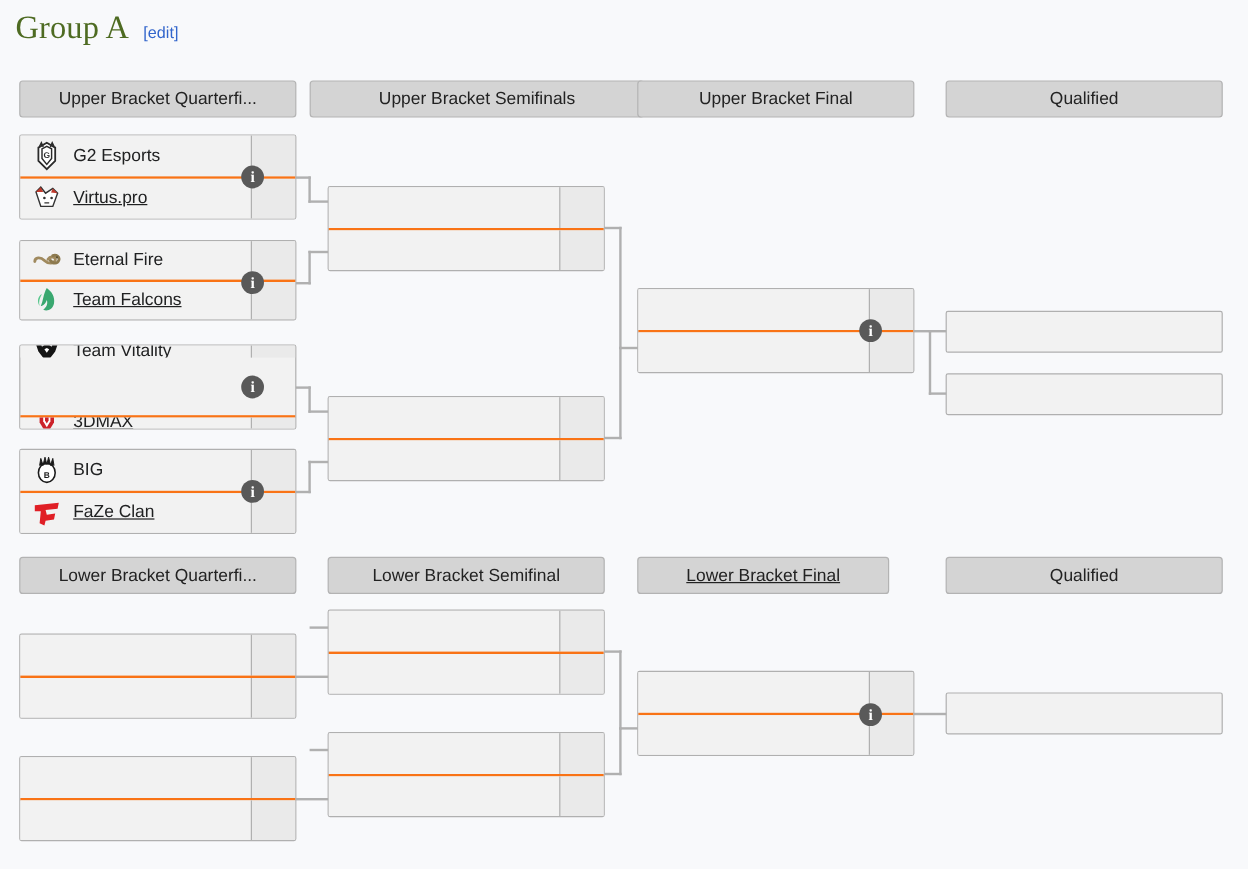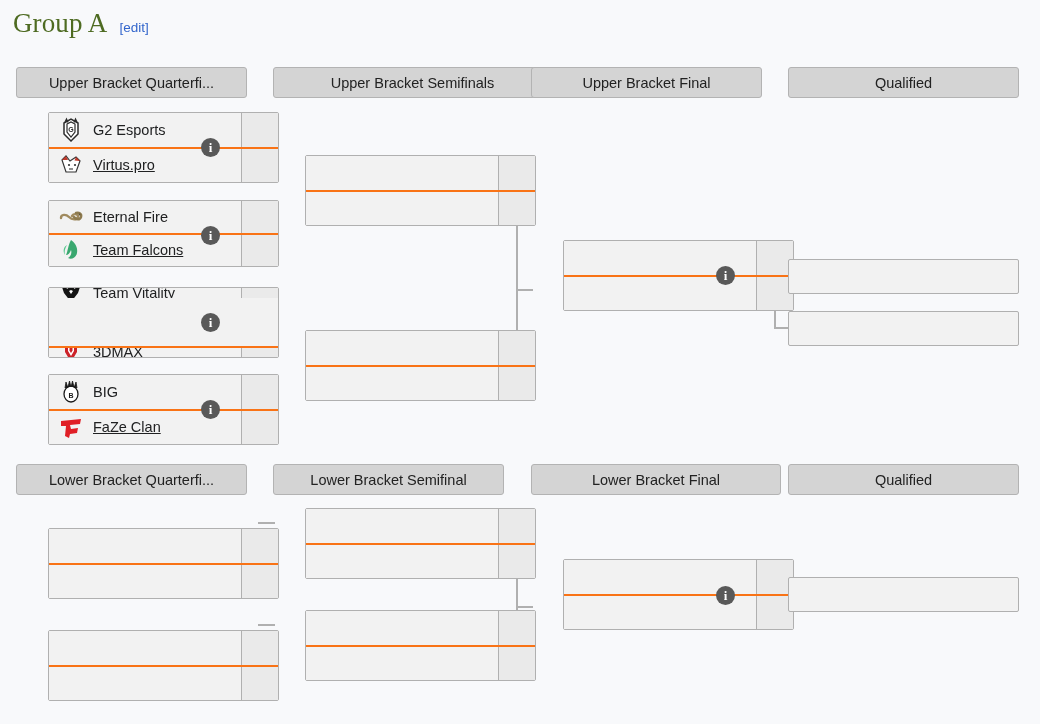--- a/index.html
+++ b/index.html
@@ -62,21 +62,20 @@
   
   .match {
     position: absolute;
     box-sizing: border-box;
     border: 1px solid #b0b0b0;
     border-radius: 2px;
     background: #f2f2f2;
     display: flex;
     flex-direction: column;
     z-index: 3;
-    margin-left: 32px;
   }
   .match-row {
     flex: 1 1 0;
     display: flex;
     box-sizing: border-box;
     min-height: 0;
     position: relative;
   }
   .match-row + .match-row {
     border-top: 2px solid #f97316;
@@ -162,21 +161,21 @@
 </style>
 </head>
 <body>
 
 <div id="title-row">
   <span id="page-title">Group A</span>
   <span id="edit-link"><span class="lnk">[edit]</span></span>
 </div>
 
 <div class="round-header" style="left:16px;  top:67px; width:231px;">Upper Bracket Quarterfi...</div>
-<div class="round-header" style="left:273px; top:67px; width:279px;">Upper Bracket Semifinals</div>
+<div class="round-header" style="left:258px; top:67px; width:279px;">Upper Bracket Semifinals</div>
 <div class="round-header" style="left:531px; top:67px; width:231px;">Upper Bracket Final</div>
 <div class="round-header" style="left:788px; top:67px; width:231px;">Qualified</div>
 
 <div class="match" style="left:16px; top:112px; width:231px; height:71px;">
   <div class="match-row">
     <div class="team-cell">
       <span class="logo">
         <svg viewBox="0 0 26 26" width="26" height="26">
             <path d="M6 6 L13 2 L20 6 L20 17 L13 24 L6 17 Z" fill="#fff" stroke="#2b2b2b" stroke-width="1.5"></path>
             <path d="M9 7 L13 5 L17 7 L17 15 L13 20 L9 15 Z" fill="none" stroke="#2b2b2b" stroke-width="1.2"></path>
@@ -369,21 +368,21 @@
 
 <div class="slot" style="left:788px; top:259px; width:231px; height:35px;">
   <span class="team-name" style="padding-left:9px;line-height:33px;display:block;"></span>
 </div>
 <div class="slot" style="left:788px; top:311px; width:231px; height:35px;">
   <span class="team-name" style="padding-left:9px;line-height:33px;display:block;"></span>
 </div>
 
 <div class="round-header" style="left:16px;  top:464px; width:231px;">Lower Bracket Quarterfi...</div>
 <div class="round-header" style="left:273px; top:464px; width:231px;">Lower Bracket Semifinal</div>
-<div class="round-header" style="left:531px; top:464px; width:250px;">Lower Bracket Final</div>
+<div class="round-header" style="left:531px; top:464px; width:210px;text-decoration:underline;">Lower Bracket Final</div>
 <div class="round-header" style="left:788px; top:464px; width:231px;">Qualified</div>
 
 <div class="match empty" style="left:16px; top:528px; width:231px; height:71px;">
   <div class="match-row">
     <div class="team-cell">
         <span class="team-name"></span>
       </div>
     <div class="score-cell"></div>
   </div>
   <div class="match-row">

